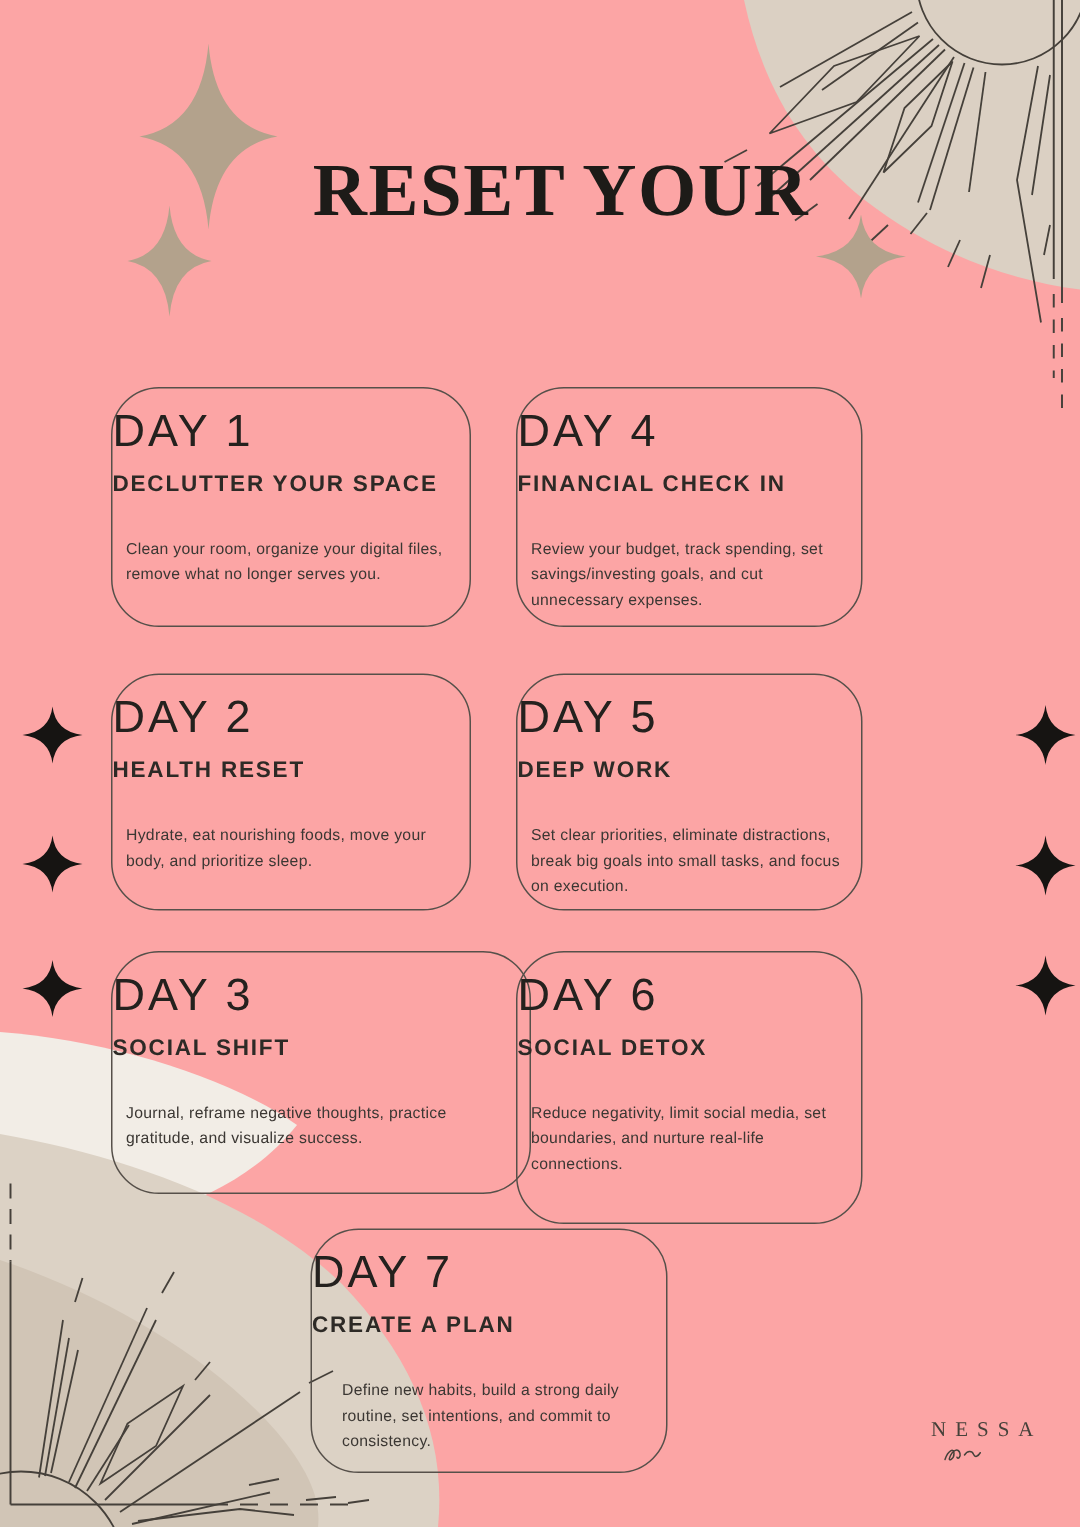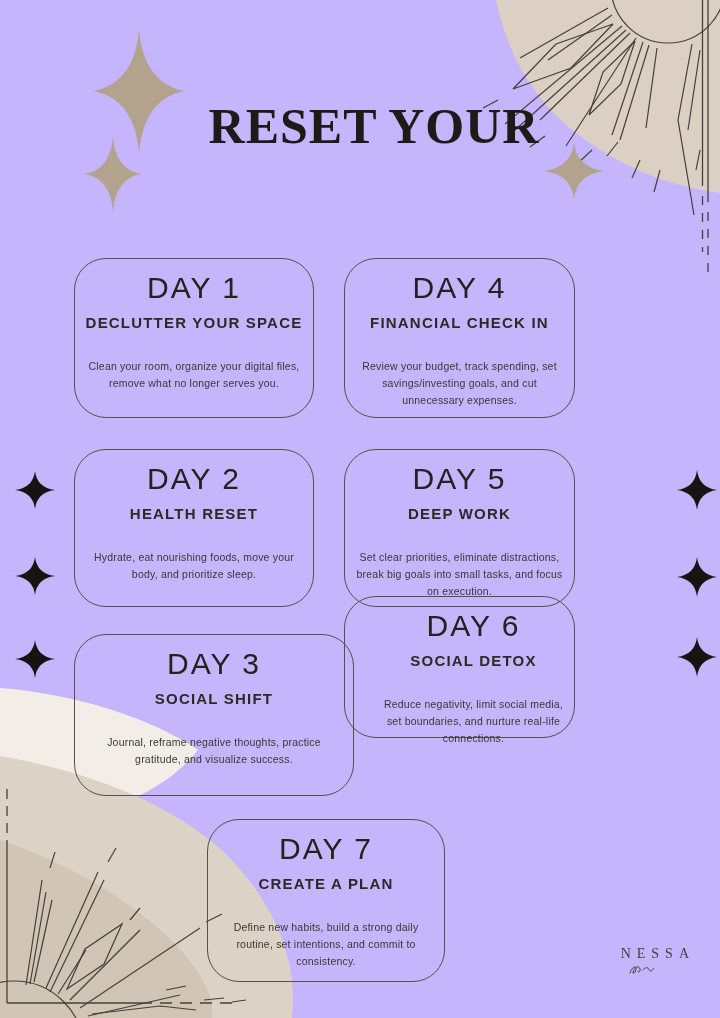--- a/index.html
+++ b/index.html
@@ -1,19 +1,19 @@
 <!DOCTYPE html>
 <html><head>
 <meta charset="utf-8">
 <style>
   html,body{margin:0;padding:0;}
   .page{
     position:relative;
     width:720px;height:1018px;
-    background:#c4b5fd;
+    background:#fca5a5;
     overflow:hidden;
     font-family:"Liberation Sans", sans-serif;
   }
   .decor{position:absolute;left:0;top:0;z-index:0;}
   
   .title{
     position:absolute;z-index:2;
     top:100px;left:188px;width:372px;
     text-align:center;
     font-family:"Liberation Serif", serif;
@@ -21,21 +21,20 @@
     font-size:50px;line-height:52px;
     letter-spacing:1px;
     color:#1d1b18;
   }
   
   .card{
     position:absolute;z-index:2;
     border:1.2px solid #56504a;
     border-radius:32px;
     background:transparent;
-    text-align:center;
     color:#2c2925;
     box-sizing:border-box;
   }
   .card .day{
     margin-top:12px;
     font-size:30px;
     font-weight:400;
     letter-spacing:2px;
     color:#24211e;
   }
@@ -52,21 +51,21 @@
     font-size:10.5px;
     line-height:1.6;
     letter-spacing:0.2px;
     color:#3b3733;
   }
   .pos-1{left:74px;  top:258px; width:240px; height:160px;}
   .pos-2{left:344px; top:258px; width:231px; height:160px;}
   .pos-3{left:74px;  top:449px; width:240px; height:158px;}
   .pos-4{left:344px; top:449px; width:231px; height:158px;}
   .pos-5{left:74px;  top:634px; width:280px; height:162px;}
-  .pos-6{left:344px; top:596px; width:231px; height:142px;padding-left:28px;}
+  .pos-6{left:344px; top:634px; width:231px; height:182px;}
   .pos-7{left:207px; top:819px; width:238px; height:163px;}
   .pos-7 .body{padding:0 20px;}
   
   .brand{
     position:absolute;z-index:2;
     left:595px;top:946px;width:100px;
     text-align:right;
   }
   .brand .name{
     font-family:"Liberation Serif", serif;

